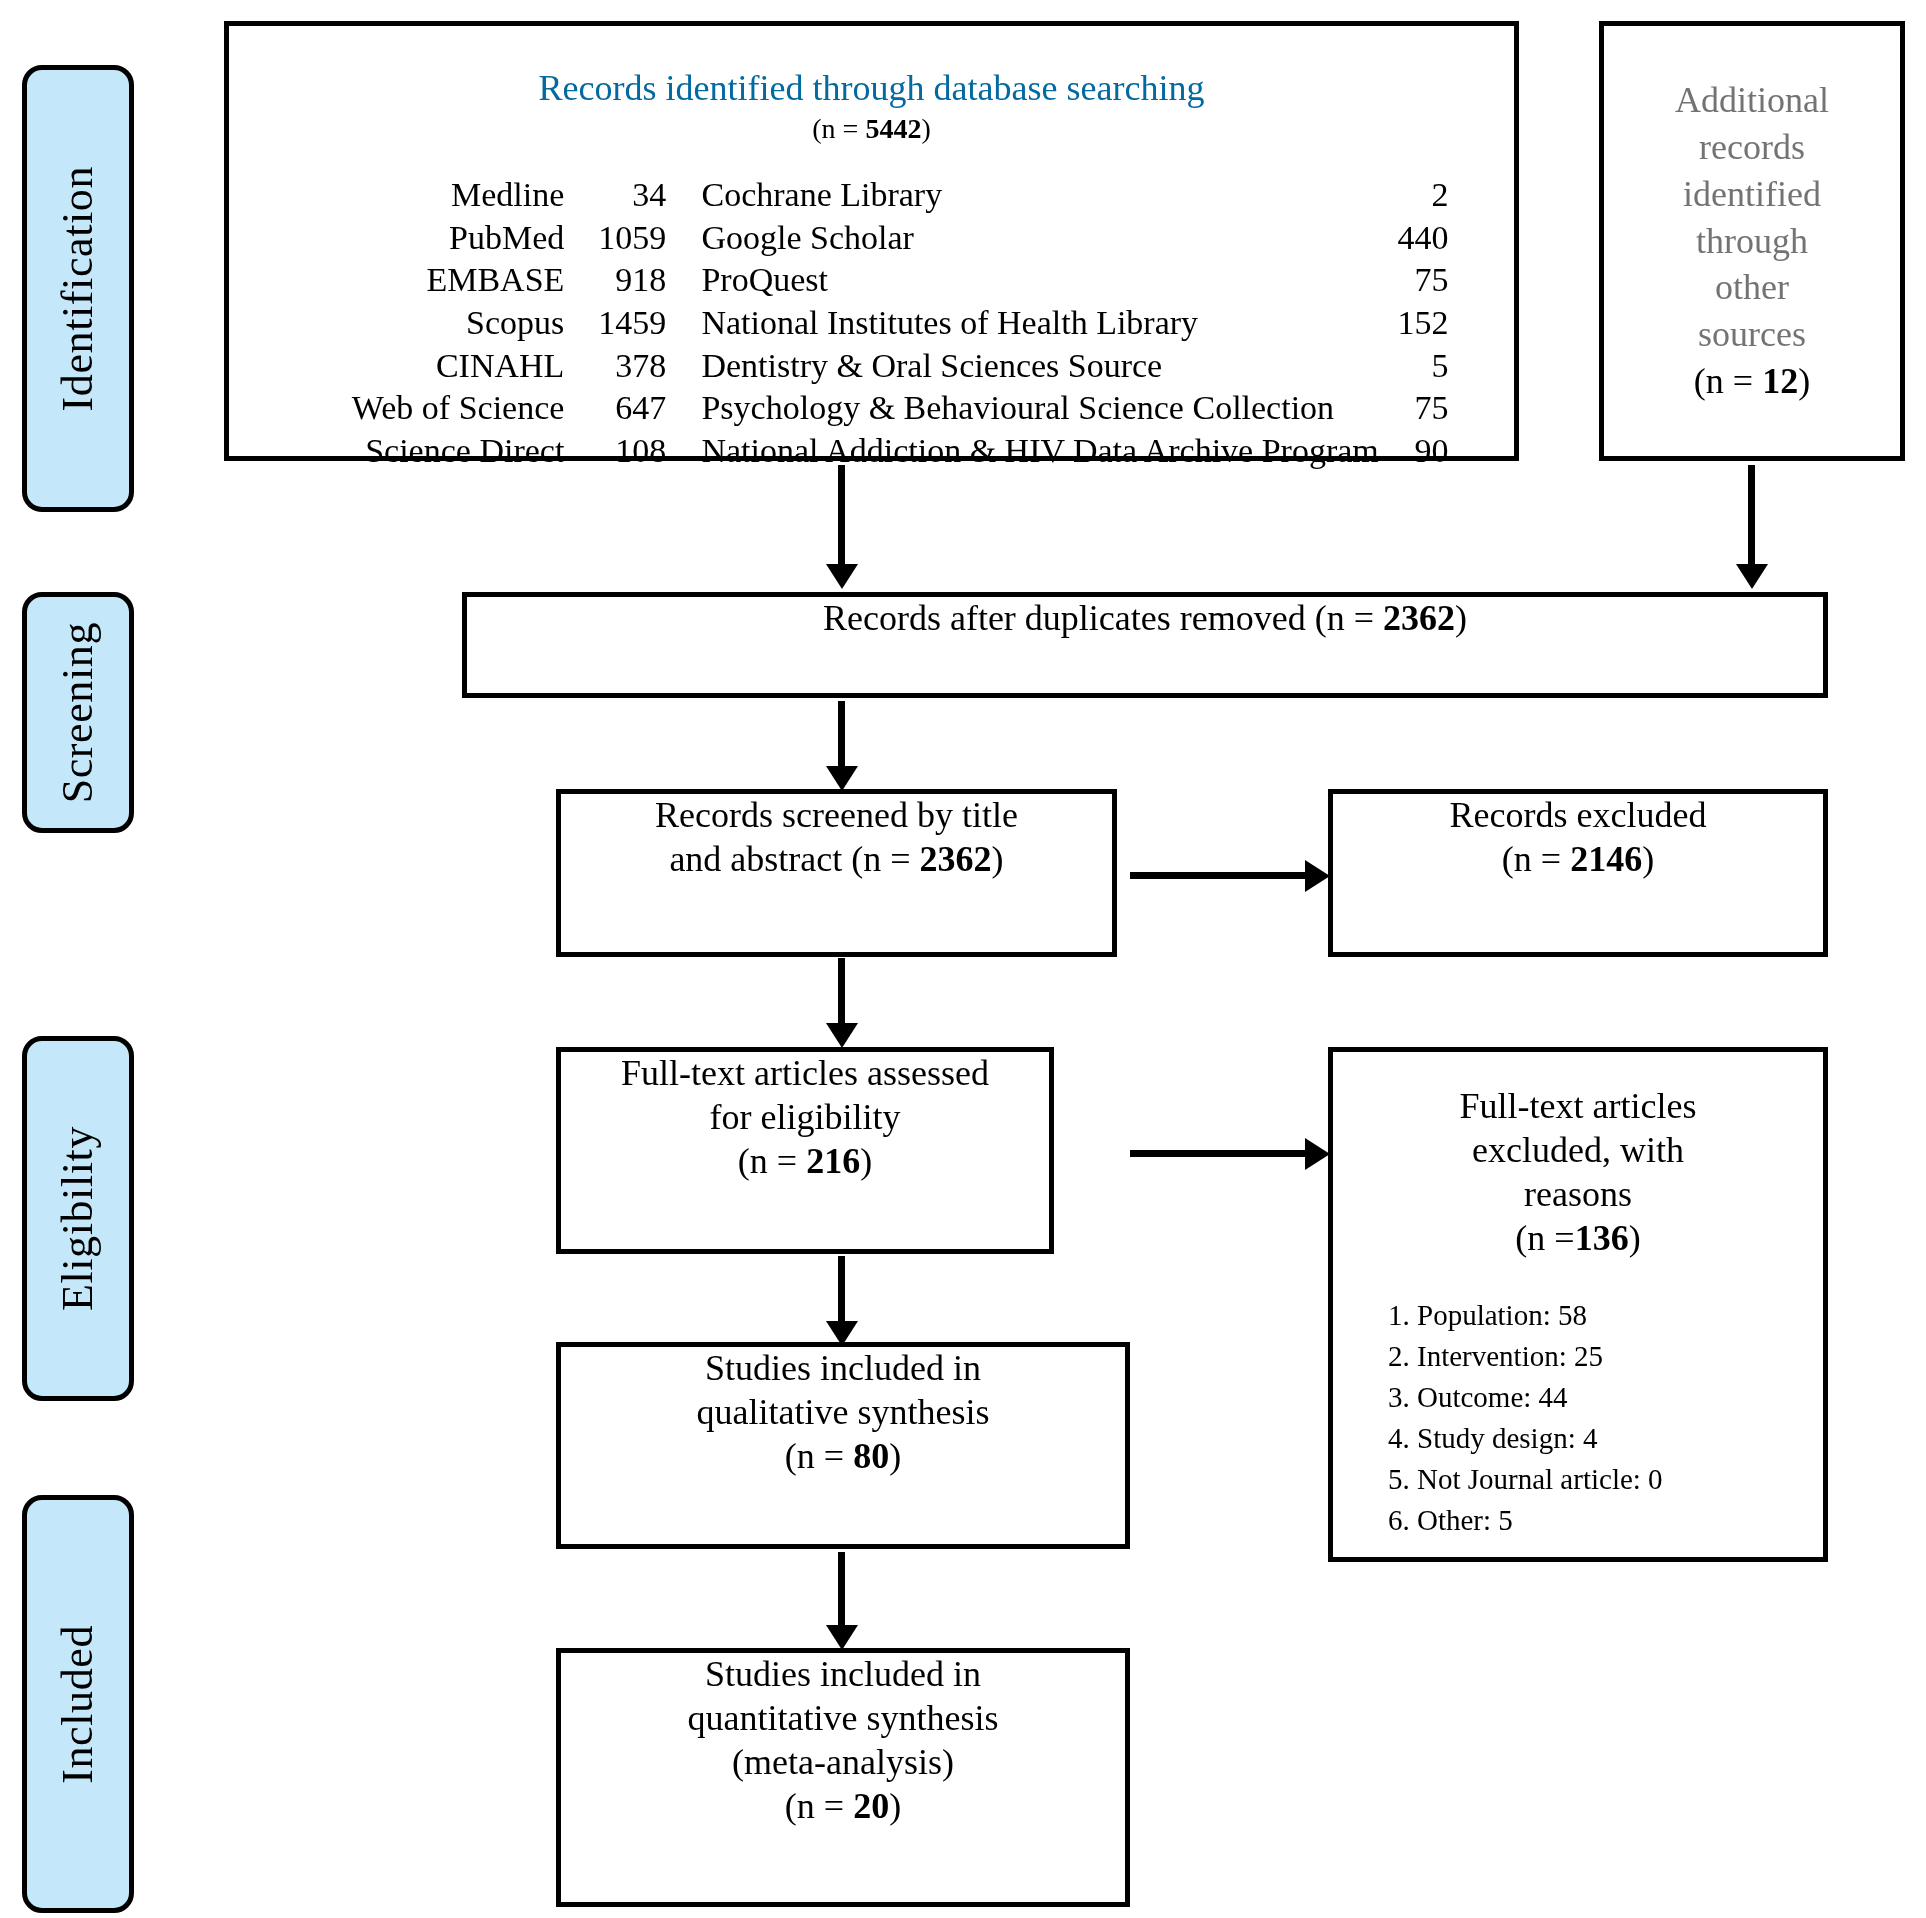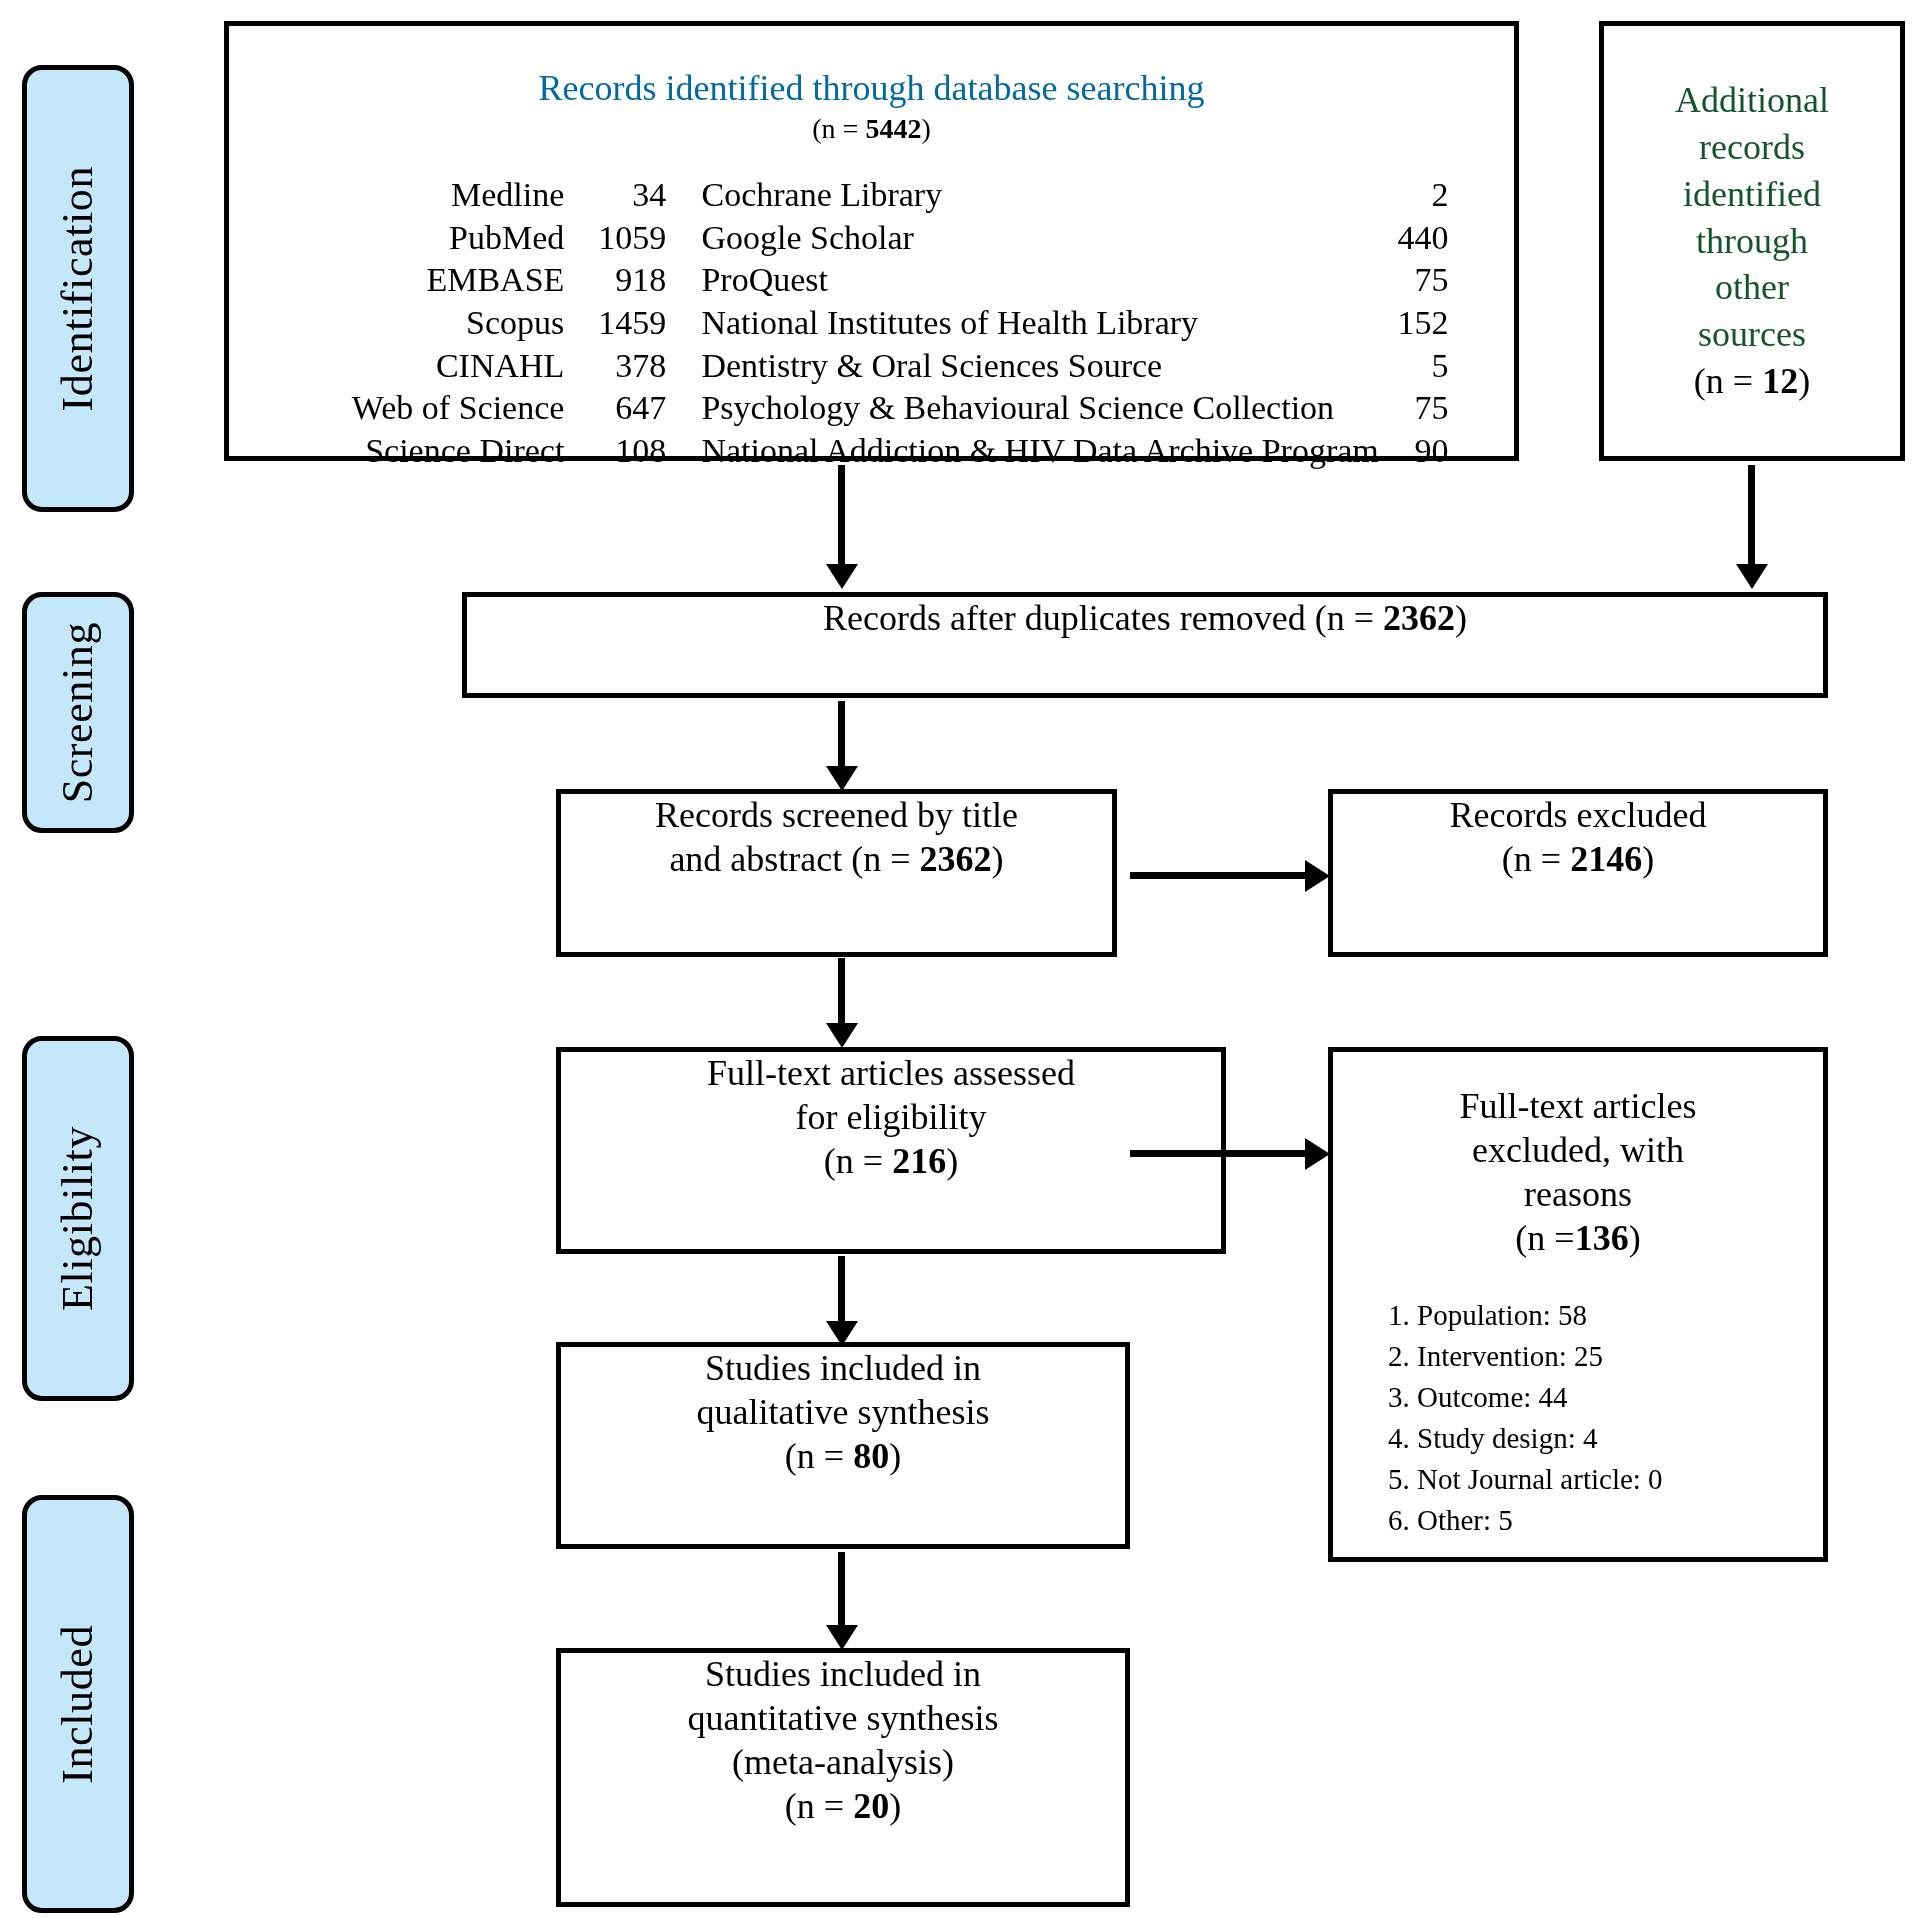--- a/index.html
+++ b/index.html
@@ -84,30 +84,30 @@
   .c-count { text-align: right; width: 135px; padding-right: 15.3px !important; }
   .c-name2 { text-align: left;  padding-left: 20px !important; }
   .c-count2{ text-align: right; width: 88px; }
 
   
   #other-box {
     left: 1599px; top: 21px; width: 306px; height: 440px;
     justify-content: center;
     padding: 0 8.2px;
   }
-  #other-box .line { color: #14532d; font-size: 36px; line-height: 1.30; }
+  #other-box .line { color: #737373; font-size: 36px; line-height: 1.30; }
   #other-box .n-line { color: #000000; font-size: 36px; line-height: 1.30; }
 
   
   #dup-box      { left: 462px;  top: 592px; width: 1366px; height: 106px; }
   #screened-box { left: 556px;  top: 789px; width: 561px;  height: 168px; }
   #excluded-box { left: 1328px; top: 789px; width: 500px;  height: 168px; }
 
   
-  #fulltext-box { left: 556px;  top: 1047px; width: 670px;  height: 207px; }
+  #fulltext-box { left: 556px;  top: 1047px; width: 498px;  height: 207px; }
   #reasons-box  {
     left: 1328px; top: 1047px; width: 500px; height: 515px;
     justify-content: flex-start; padding-top: 33px;
   }
   #reasons-box .line { font-size: 36px; line-height: 1.22; }
   #reasons-list {
     margin-top: 34px;
     text-align: left;
     font-size: 29px;
     line-height: 1.42;

